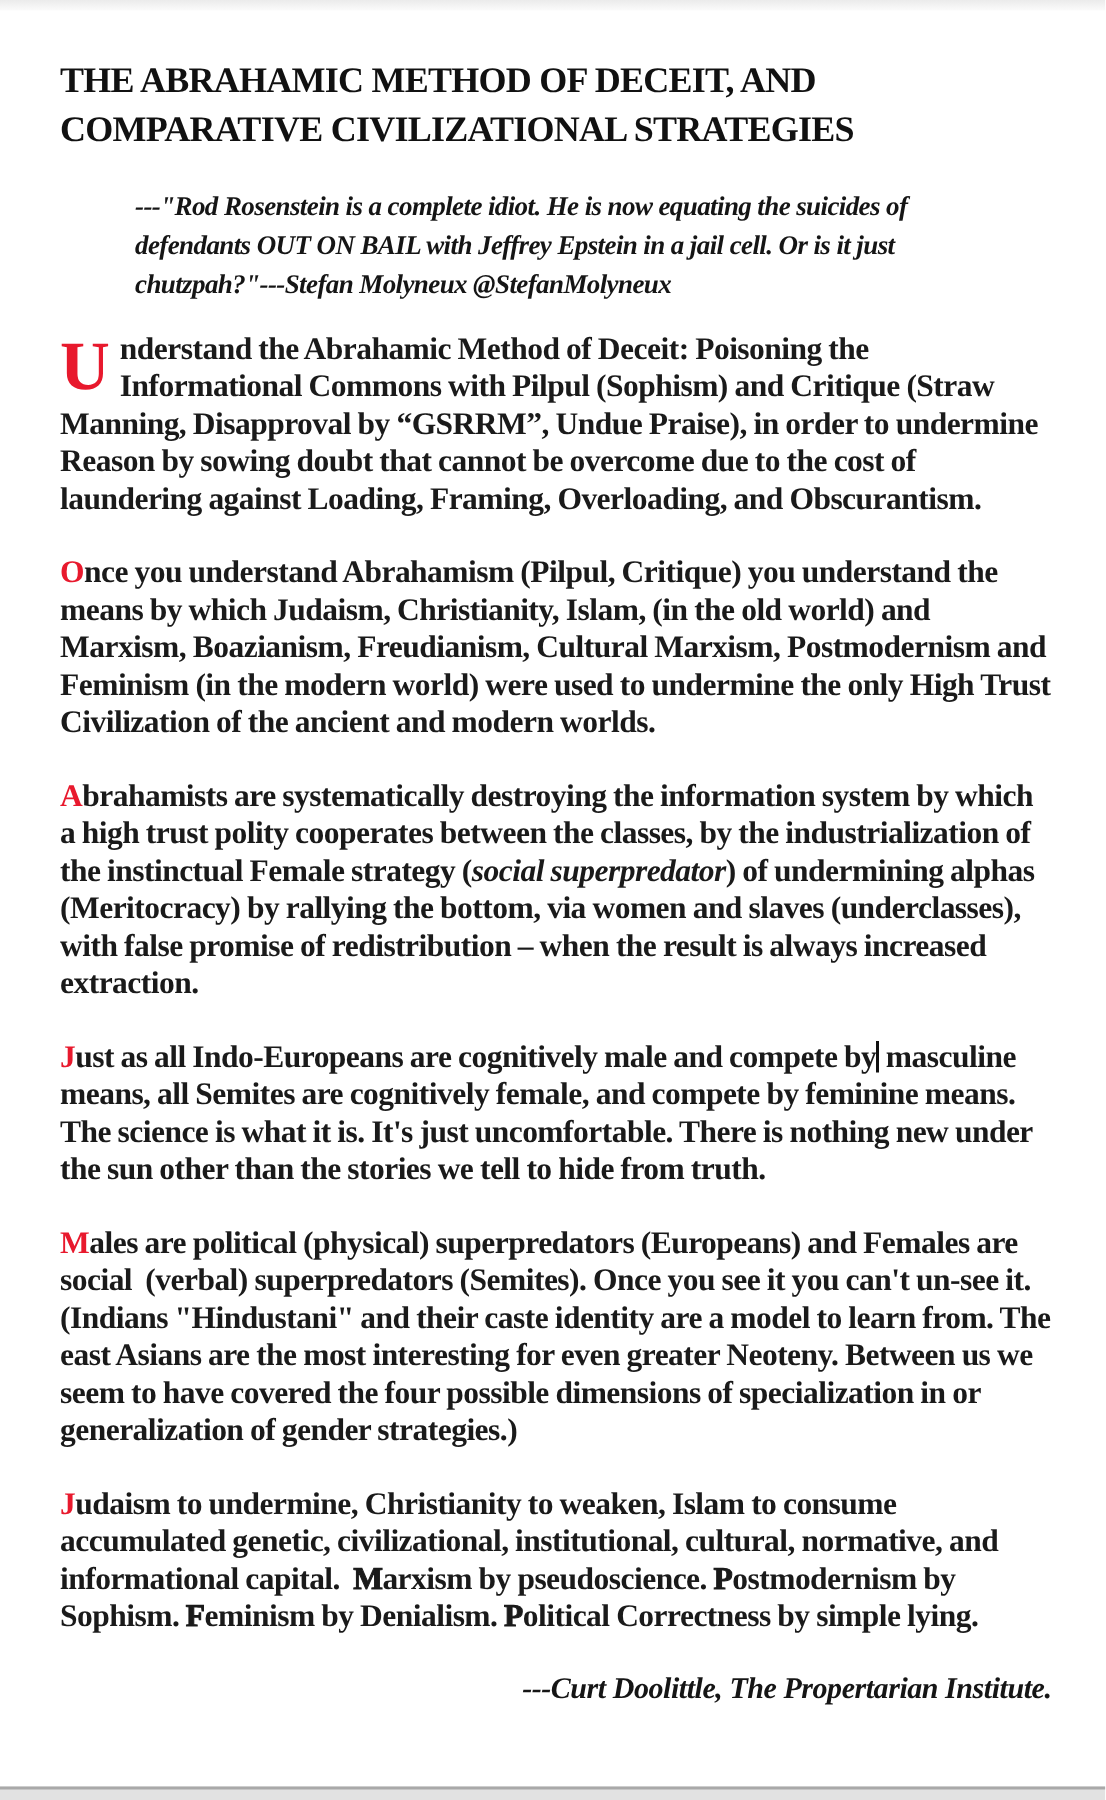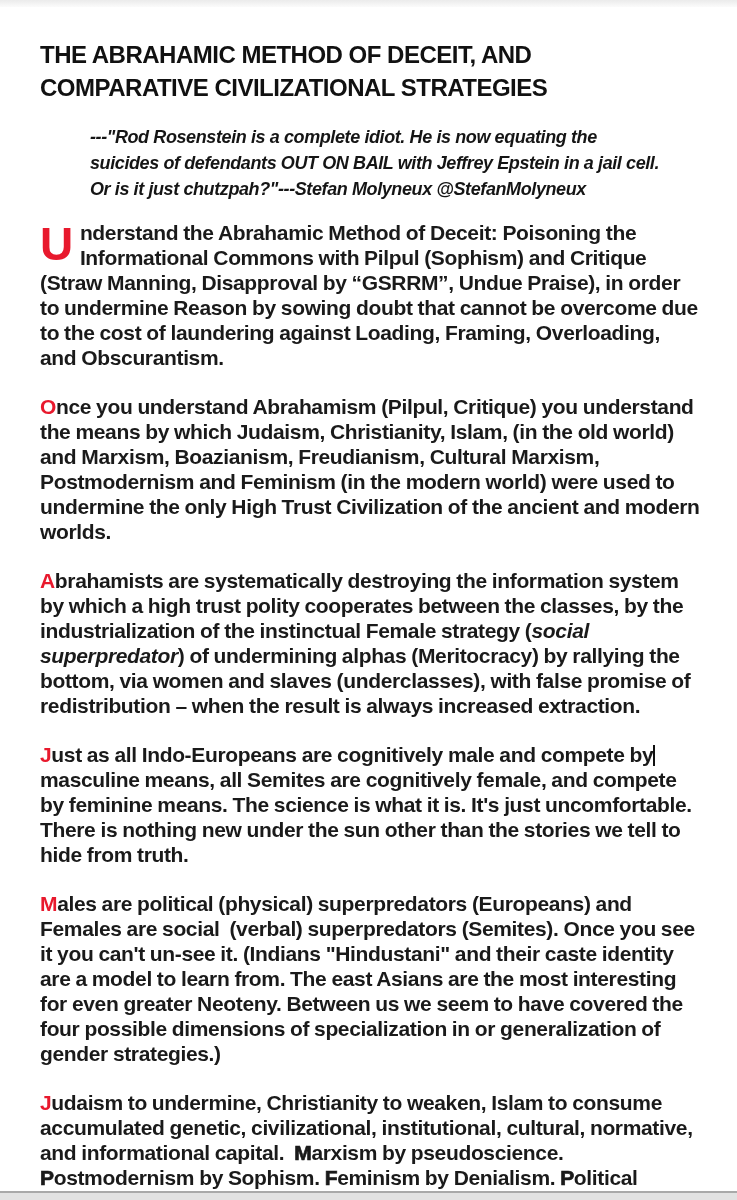--- a/index.html
+++ b/index.html
@@ -2,21 +2,21 @@
 <html><head>
 <meta charset="utf-8">
 <style>
   html, body { margin: 0; padding: 0; background: #ffffff; }
   .page {
     position: relative;
     width: 737px;
     height: 1200px;
     background: #ffffff;
     overflow: hidden;
-    font-family: Liberation Sans, sans-serif;
+    font-family: Liberation Serif, serif;
     color: #1a1a1a;
   }
   .top-edge {
     position: absolute;
     top: 0; left: 0; right: 0;
     height: 7px;
     background: linear-gradient(#ebebeb, #fbfbfb);
   }
   .bottom-edge {
     position: absolute;
@@ -95,15 +95,16 @@
     <h1 class="title">THE ABRAHAMIC METHOD OF DECEIT, AND COMPARATIVE CIVILIZATIONAL STRATEGIES</h1>
     <div class="quote">---"Rod Rosenstein is a complete idiot. He is now equating the suicides of defendants OUT ON BAIL with Jeffrey Epstein in a jail cell. Or is it just chutzpah?"---Stefan Molyneux @StefanMolyneux</div>
     <div class="body-text" id="body-text">
         <p><span class="dropcap" style="color: rgb(232, 25, 45);">U</span><span>nderstand the Abrahamic Method of Deceit: Poisoning the Informational Commons with Pilpul (Sophism) and Critique (Straw Manning, Disapproval by “GSRRM”, Undue Praise), in order to undermine Reason by sowing doubt that cannot be overcome due to the cost of laundering against Loading, Framing, Overloading, and Obscurantism.</span></p>
         <p><span class="lead" style="color: rgb(232, 25, 45);">O</span><span>nce you understand Abrahamism (Pilpul, Critique) you understand the means by which Judaism, Christianity, Islam, (in the old world) and Marxism, Boazianism, Freudianism, Cultural Marxism, Postmodernism and Feminism (in the modern world) were used to undermine the only High Trust Civilization of the ancient and modern worlds.</span></p>
         <p><span class="lead" style="color: rgb(232, 25, 45);">A</span><span>brahamists are systematically destroying the information system by which a high trust polity cooperates between the classes, by the industrialization of the instinctual Female strategy (</span><span class="it">social superpredator</span><span>) of undermining alphas (Meritocracy) by rallying the bottom, via women and slaves (underclasses), with false promise of redistribution – when the result is always increased extraction.</span></p>
         <p><span class="lead" style="color: rgb(232, 25, 45);">J</span><span>ust as all Indo-Europeans are cognitively male and compete by</span><span class="caret"></span><span> masculine means, all Semites are cognitively female, and compete by feminine means. The science is what it is. It's just uncomfortable. There is nothing new under the sun other than the stories we tell to hide from truth.</span></p>
         <p><span class="lead" style="color: rgb(232, 25, 45);">M</span><span>ales are political (physical) superpredators (Europeans) and Females are social  (verbal) superpredators (Semites). Once you see it you can't un-see it. (Indians "Hindustani" and their caste identity are a model to learn from. The east Asians are the most interesting for even greater Neoteny. Between us we seem to have covered the four possible dimensions of specialization in or generalization of gender strategies.)</span></p>
         <p><span class="lead" style="color: rgb(232, 25, 45);">J</span><span>udaism to undermine, Christianity to weaken, Islam to consume accumulated genetic, civilizational, institutional, cultural, normative, and informational capital.  </span><span class="blead">M</span><span>arxism by pseudoscience. </span><span class="blead">P</span><span>ostmodernism by Sophism. </span><span class="blead">F</span><span>eminism by Denialism. </span><span class="blead">P</span><span>olitical Correctness by simple lying.</span></p>
       </div>
+    <div class="attribution">---Curt Doolittle, The Propertarian Institute.</div>
   </div>
   <div class="bottom-edge"></div>
 </div>
 
 </body></html>

